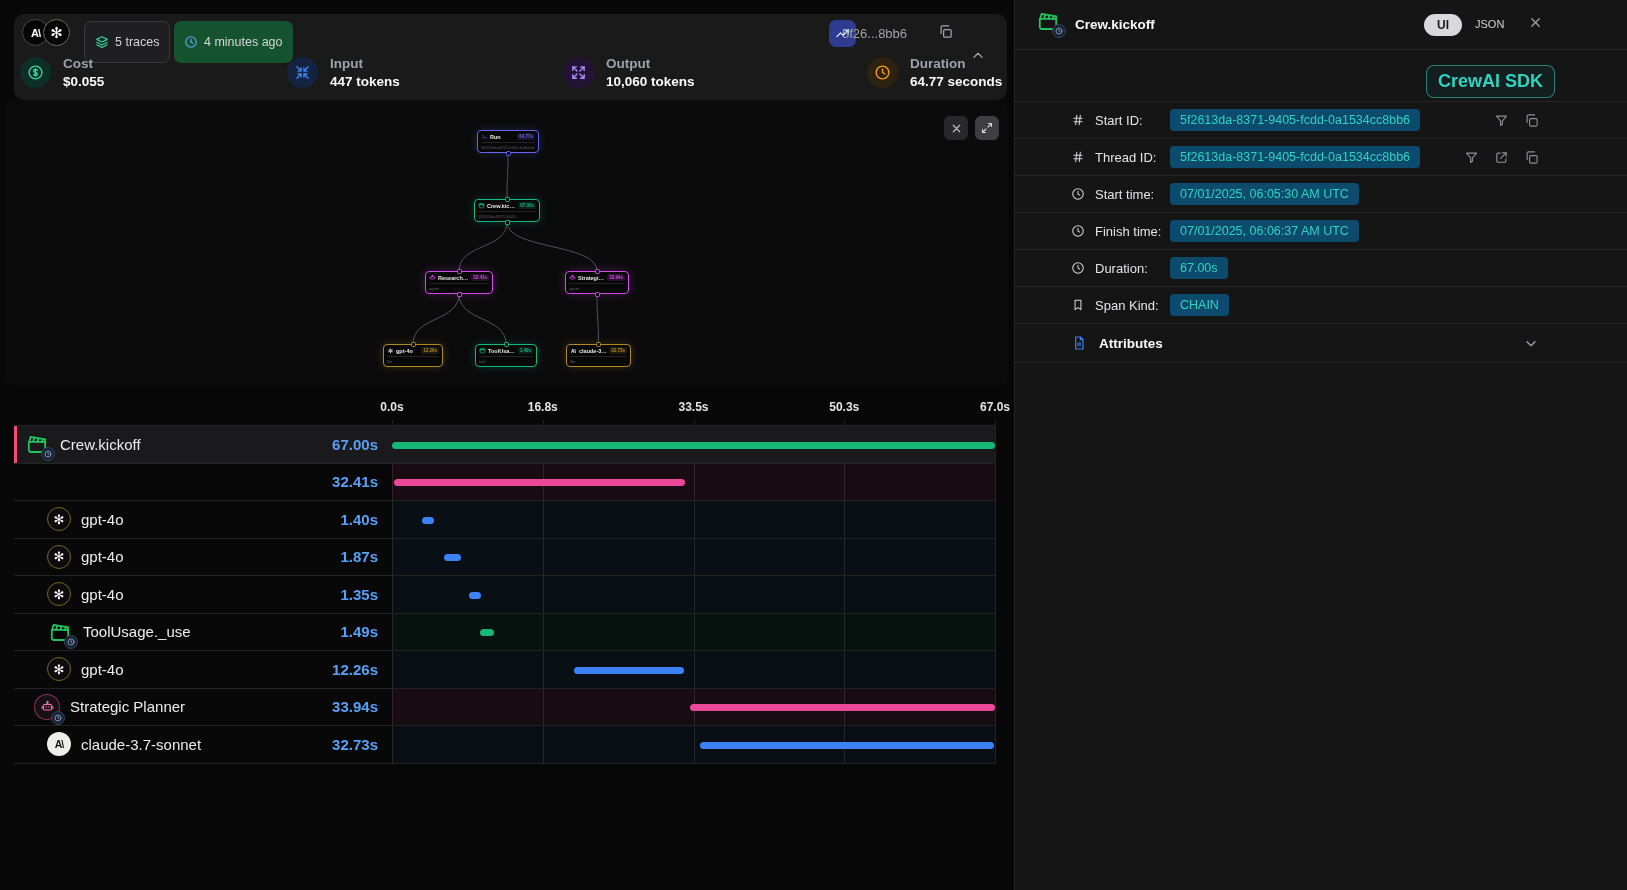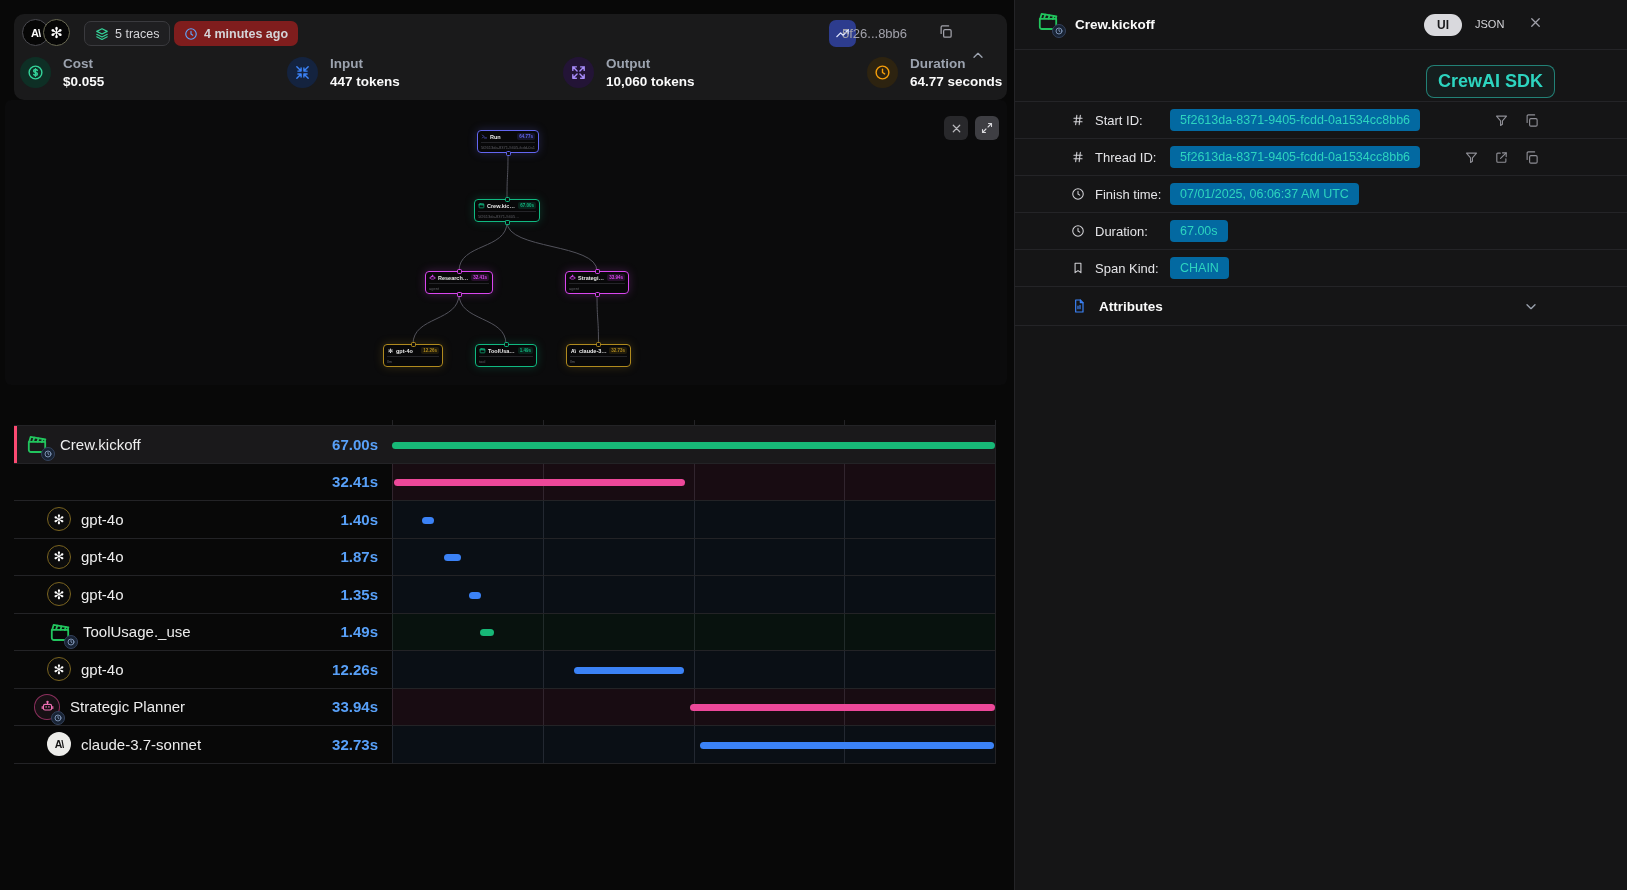--- a/index.html
+++ b/index.html
@@ -9,24 +9,24 @@
 
   
   .top-panel { position:absolute; left:14px; top:14px; width:993px; height:86px;
                background:#1a1a1b; border-radius:10px; }
   .avatars { position:absolute; left:8px; top:5px; height:28px; }
   .avatar { position:absolute; width:27px; height:27px; border-radius:50%; background:#060606;
             border:1px solid #4a4a50; display:flex; align-items:center; justify-content:center; }
   .avatar.a2 { left:21px; border-color:#6b6b54; }
   .avatar .aglyph { color:#fff; font-weight:bold; font-size:11px; letter-spacing:-1px; }
   .avatar .oglyph { color:#fff; font-size:15px; line-height:1; }
-  .chip { position:absolute; top:7px; height:25px; display:flex; align-items:center; gap:6px;
+  .chip { position:absolute; top:7px; height:42px; display:flex; align-items:center; gap:6px;
           padding:0 10px; border-radius:7px; font-size:12.5px; color:#d4d4d8; }
   .chip.traces { left:70px; border:1px solid #3a3a3e; background:#1f1f21; }
-  .chip.age    { left:160px; background:#7f1d1d;font-weight:bold; }
+  .chip.age    { left:160px; background:#14532d; }
   .chip svg { flex:0 0 auto; }
   .trace-short { position:absolute; top:12px; left:828px; font-size:13px; color:#a1a1aa; }
   .btn-trend { position:absolute; left:815px; top:6px; width:27px; height:27px; border-radius:7px;
                background:#2d3c8e; display:flex; align-items:center; justify-content:center; color:#e0e7ff; cursor:pointer; }
   .icon-copy-hdr { position:absolute; left:924px; top:10px; color:#a1a1aa; cursor:pointer; }
   .metric { position:absolute; top:42px; display:flex; gap:12px; align-items:center; }
   .micon { width:31px; height:31px; border-radius:50%; display:flex; align-items:center; justify-content:center; }
   .mlabel { font-size:13.5px; font-weight:bold; color:#9ca3af; }
   .mvalue { font-size:13.5px; font-weight:bold; color:#fafafa; margin-top:3px; }
   .collapse-btn { position:absolute; left:956px; top:34px; color:#9ca3af; cursor:pointer; }
@@ -79,21 +79,21 @@
   .tab-ui { position:absolute; left:409px; top:14px; padding:4px 13px; border-radius:12px;
             background:#d9d9dd; color:#19191c; font-size:12px; font-weight:bold; cursor:pointer; }
   .tab-json { position:absolute; left:460px; top:18px; font-size:11px; color:#d4d4d8; cursor:pointer; }
   .dclose { position:absolute; left:513px; top:15px; color:#a1a1aa; cursor:pointer; }
   .sdk-badge { position:absolute; right:72px; top:65px; padding:5px 11px; border:1px solid rgba(45,212,191,.55);
                border-radius:8px; color:#2dd4bf; font-size:18px; font-weight:bold; background:rgba(45,212,191,.05); }
   .drows { position:absolute; left:0; top:101px; right:0; border-top:1px solid #242427; }
   .drow { position:relative; height:37px; border-bottom:1px solid #242427; display:flex; align-items:center; }
   .drow .dic { position:absolute; left:56px; color:#d4d4d8; display:flex; }
   .dlabel { position:absolute; left:80px; font-size:13px; color:#e4e4e7; }
-  .dchip { position:absolute; left:155px; padding:4px 10px; border-radius:4px; background:#0369a1;
+  .dchip { position:absolute; left:155px; padding:4px 10px; border-radius:4px; background:#0c4a6e;
            color:#2dd4bf; font-size:12.5px; white-space:nowrap; }
   .dactions { position:absolute; right:88px; display:flex; gap:15px; color:#8e8e95; }
   .dactions span { cursor:pointer; display:flex; }
   .attr-row { position:relative; height:39px; border-bottom:1px solid #242427; cursor:pointer; }
   .attr-icon { position:absolute; left:56px; top:11px; color:#3b82f6; display:flex; }
   .attr-label { position:absolute; left:84px; top:12px; font-size:13.5px; font-weight:bold; color:#fafafa; }
   .attr-chev { position:absolute; right:88px; top:11px; color:#9ca3af; }
 </style>
 </head>
 <body>
@@ -322,20 +322,27 @@
       <div class="handle" style="left: 499.5px; top: 119.5px; border: 1px solid rgb(16, 185, 129);"></div>
       <div class="handle" style="left: 589.5px; top: 168.5px; border: 1px solid rgb(217, 70, 239);"></div>
       <div class="handle" style="left: 451.5px; top: 191.5px; border: 1px solid rgb(217, 70, 239);"></div>
       <div class="handle" style="left: 405.5px; top: 241.5px; border: 1px solid rgb(176, 138, 30);"></div>
       <div class="handle" style="left: 451.5px; top: 191.5px; border: 1px solid rgb(217, 70, 239);"></div>
       <div class="handle" style="left: 498.5px; top: 241.5px; border: 1px solid rgb(16, 185, 129);"></div>
       <div class="handle" style="left: 589.5px; top: 191.5px; border: 1px solid rgb(217, 70, 239);"></div>
       <div class="handle" style="left: 591px; top: 241.5px; border: 1px solid rgb(176, 138, 30);"></div>
     </div>
 
+  <div class="axis" id="axis">
+      <span class="tick" style="left: 392px;">0.0s</span>
+      <span class="tick" style="left: 542.75px;">16.8s</span>
+      <span class="tick" style="left: 693.5px;">33.5s</span>
+      <span class="tick" style="left: 844.25px;">50.3s</span>
+      <span class="tick" style="left: 995px;">67.0s</span>
+    </div>
   <div class="grid" id="grid">
       <div class="gl" style="left: 0px;"></div>
       <div class="gl" style="left: 150.75px;"></div>
       <div class="gl" style="left: 301.5px;"></div>
       <div class="gl" style="left: 452.25px;"></div>
       <div class="gl" style="left: 603px;"></div>
     </div>
   <div class="rows" id="rows">
       <div class="wrow sel">
         <div class="wname" style="left: 10px;">
@@ -556,20 +563,31 @@
             </span>
           </span>
         </div>
         <div class="drow">
           <span class="dic">
             <svg width="14" height="14" viewBox="0 0 24 24" fill="none" stroke="currentColor" stroke-width="1.8" stroke-linecap="round" stroke-linejoin="round">
               <circle cx="12" cy="12" r="9"></circle>
               <path d="M12 7.5V12l3 2"></path>
             </svg>
           </span>
+          <span class="dlabel">Start time:</span>
+          <span class="dchip">07/01/2025, 06:05:30 AM UTC</span>
+          <span class="dactions"></span>
+        </div>
+        <div class="drow">
+          <span class="dic">
+            <svg width="14" height="14" viewBox="0 0 24 24" fill="none" stroke="currentColor" stroke-width="1.8" stroke-linecap="round" stroke-linejoin="round">
+              <circle cx="12" cy="12" r="9"></circle>
+              <path d="M12 7.5V12l3 2"></path>
+            </svg>
+          </span>
           <span class="dlabel">Finish time:</span>
           <span class="dchip">07/01/2025, 06:06:37 AM UTC</span>
           <span class="dactions"></span>
         </div>
         <div class="drow">
           <span class="dic">
             <svg width="14" height="14" viewBox="0 0 24 24" fill="none" stroke="currentColor" stroke-width="1.8" stroke-linecap="round" stroke-linejoin="round">
               <circle cx="12" cy="12" r="9"></circle>
               <path d="M12 7.5V12l3 2"></path>
             </svg>

